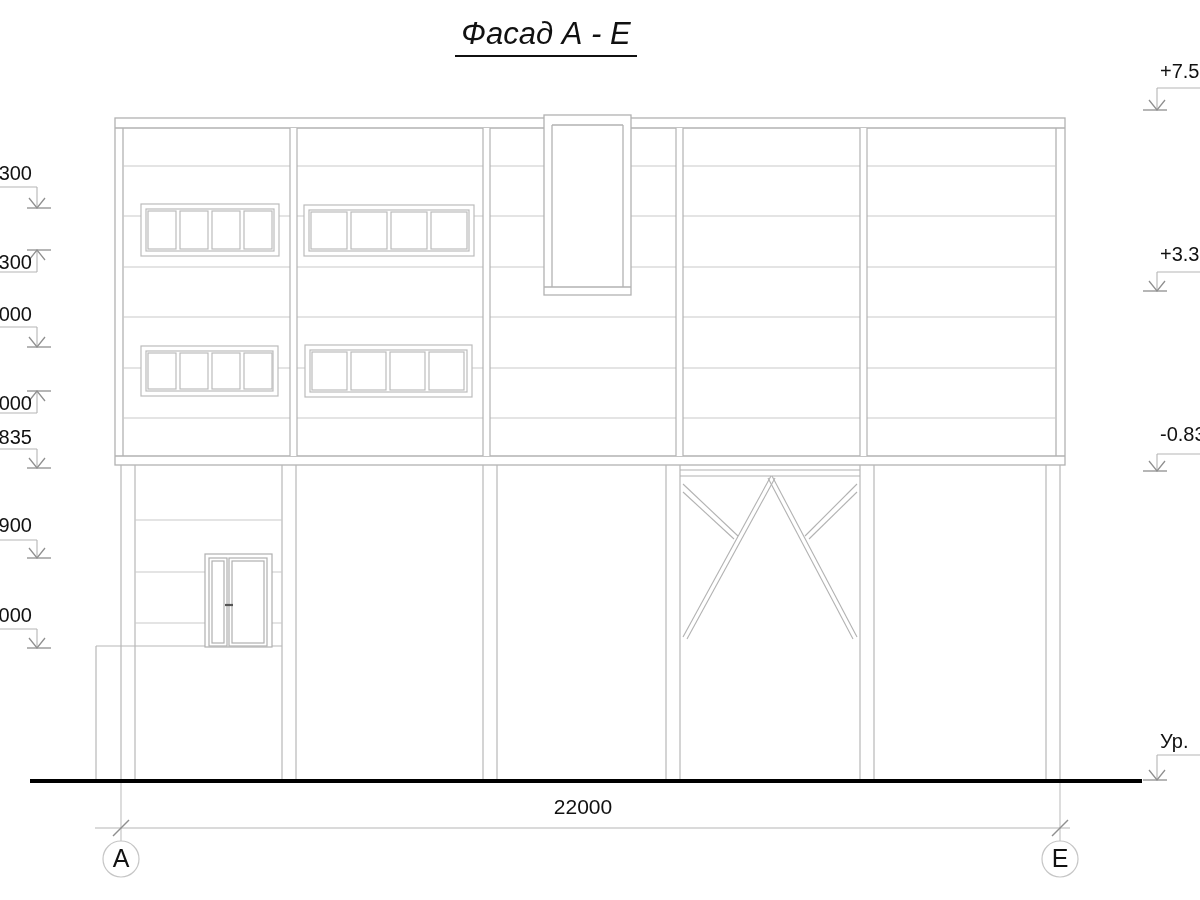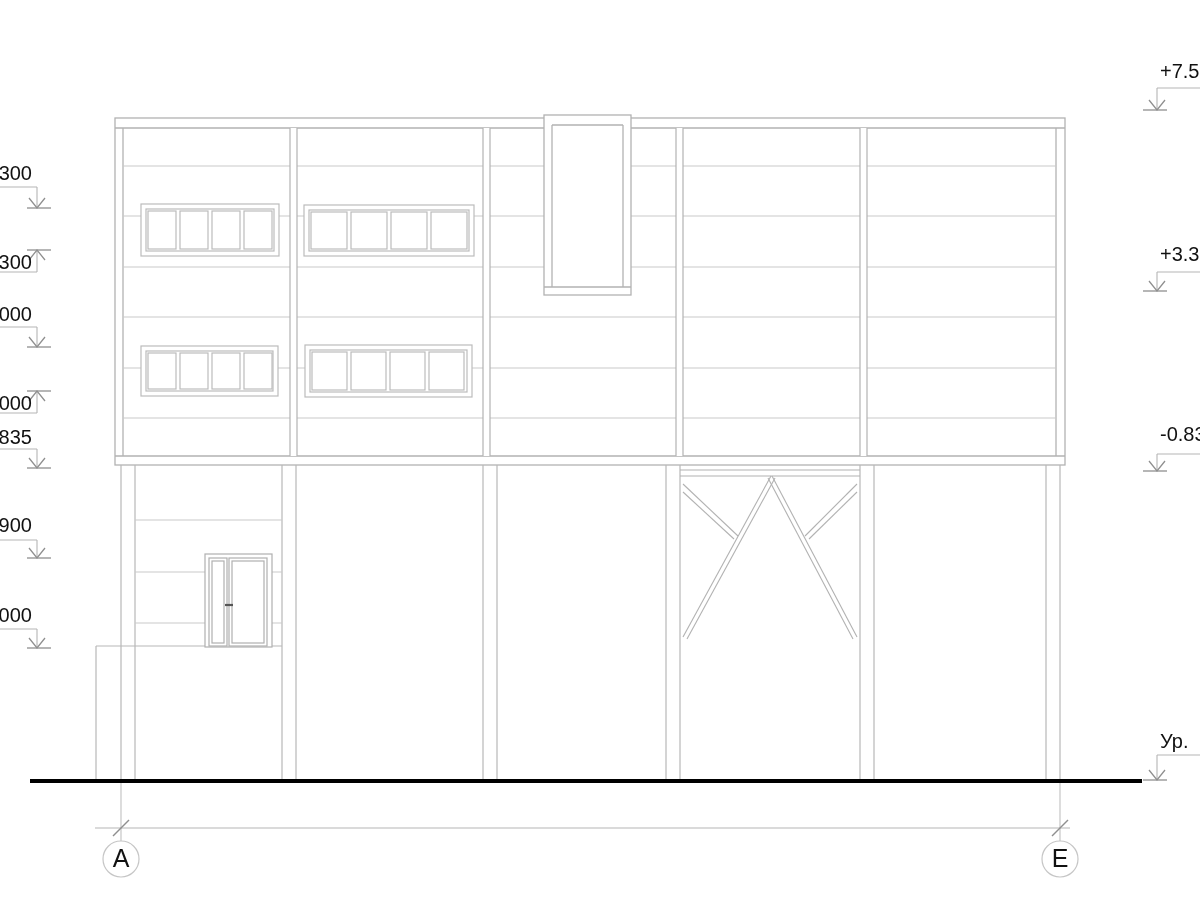--- a/index.html
+++ b/index.html
@@ -244,31 +244,35 @@
       <line x1="1060" y1="783" x2="1060" y2="841" stroke="#c0c0c0" stroke-width="1.1"></line>
       <line x1="95" y1="828" x2="1070" y2="828" stroke="#b5b5b5" stroke-width="1.1"></line>
       <line x1="113" y1="836" x2="129" y2="820" stroke="#8f8f8f" stroke-width="1.4"></line>
       <line x1="1052" y1="836" x2="1068" y2="820" stroke="#8f8f8f" stroke-width="1.4"></line>
     </g>
 
     <circle cx="121" cy="859" r="18" stroke="#c6c6c6" stroke-width="1.2"></circle>
     <circle cx="1060" cy="859" r="18" stroke="#c6c6c6" stroke-width="1.2"></circle>
   </svg>
 
+  <div class="abs title">
+    <span>Фасад А - Е</span>
+  </div>
 
   <div class="abs mark-left" style="top:162px">300</div>
   <div class="abs mark-left" style="top:251px">.300</div>
   <div class="abs mark-left" style="top:303px">000</div>
   <div class="abs mark-left" style="top:392px">000</div>
   <div class="abs mark-left" style="top:426px">.835</div>
   <div class="abs mark-left" style="top:514px">.900</div>
   <div class="abs mark-left" style="top:604px">.000</div>
 
   <div class="abs mark-right" style="top:60px">+7.50</div>
   <div class="abs mark-right" style="top:243px">+3.30</div>
   <div class="abs mark-right" style="top:423px">-0.83</div>
   <div class="abs mark-right" style="top:730px">Ур.</div>
 
+  <div class="abs dim-text">22000</div>
 
   <div class="abs axis-label" style="left:101px;top:844px">А</div>
   <div class="abs axis-label" style="left:1040px;top:844px">Е</div>
 
 </div>
 
 </body></html>

